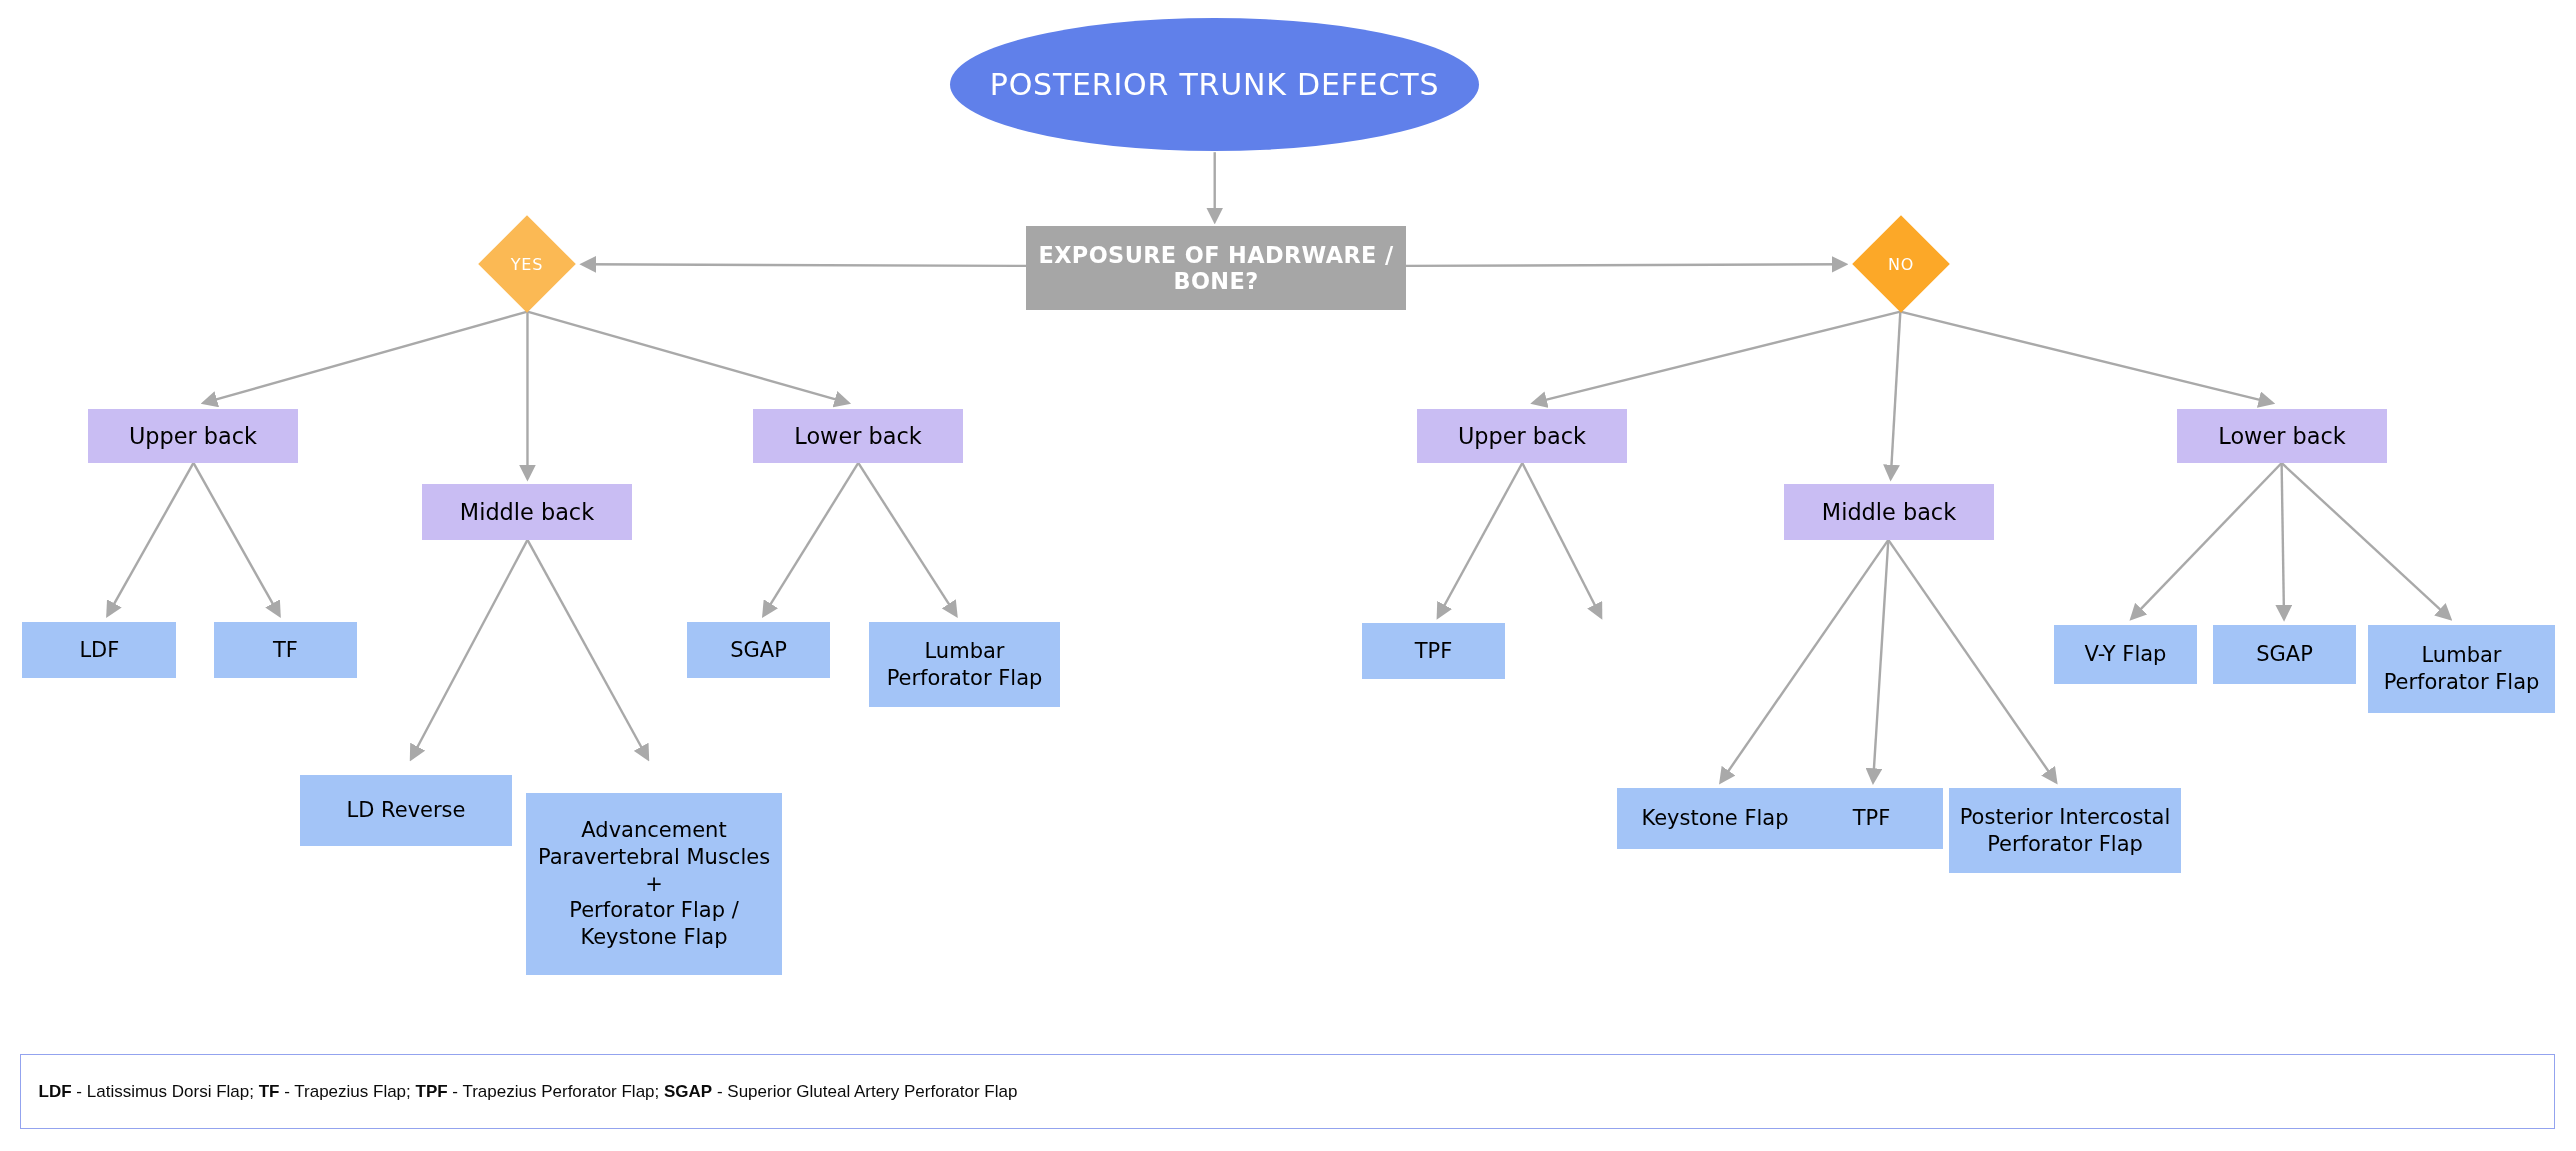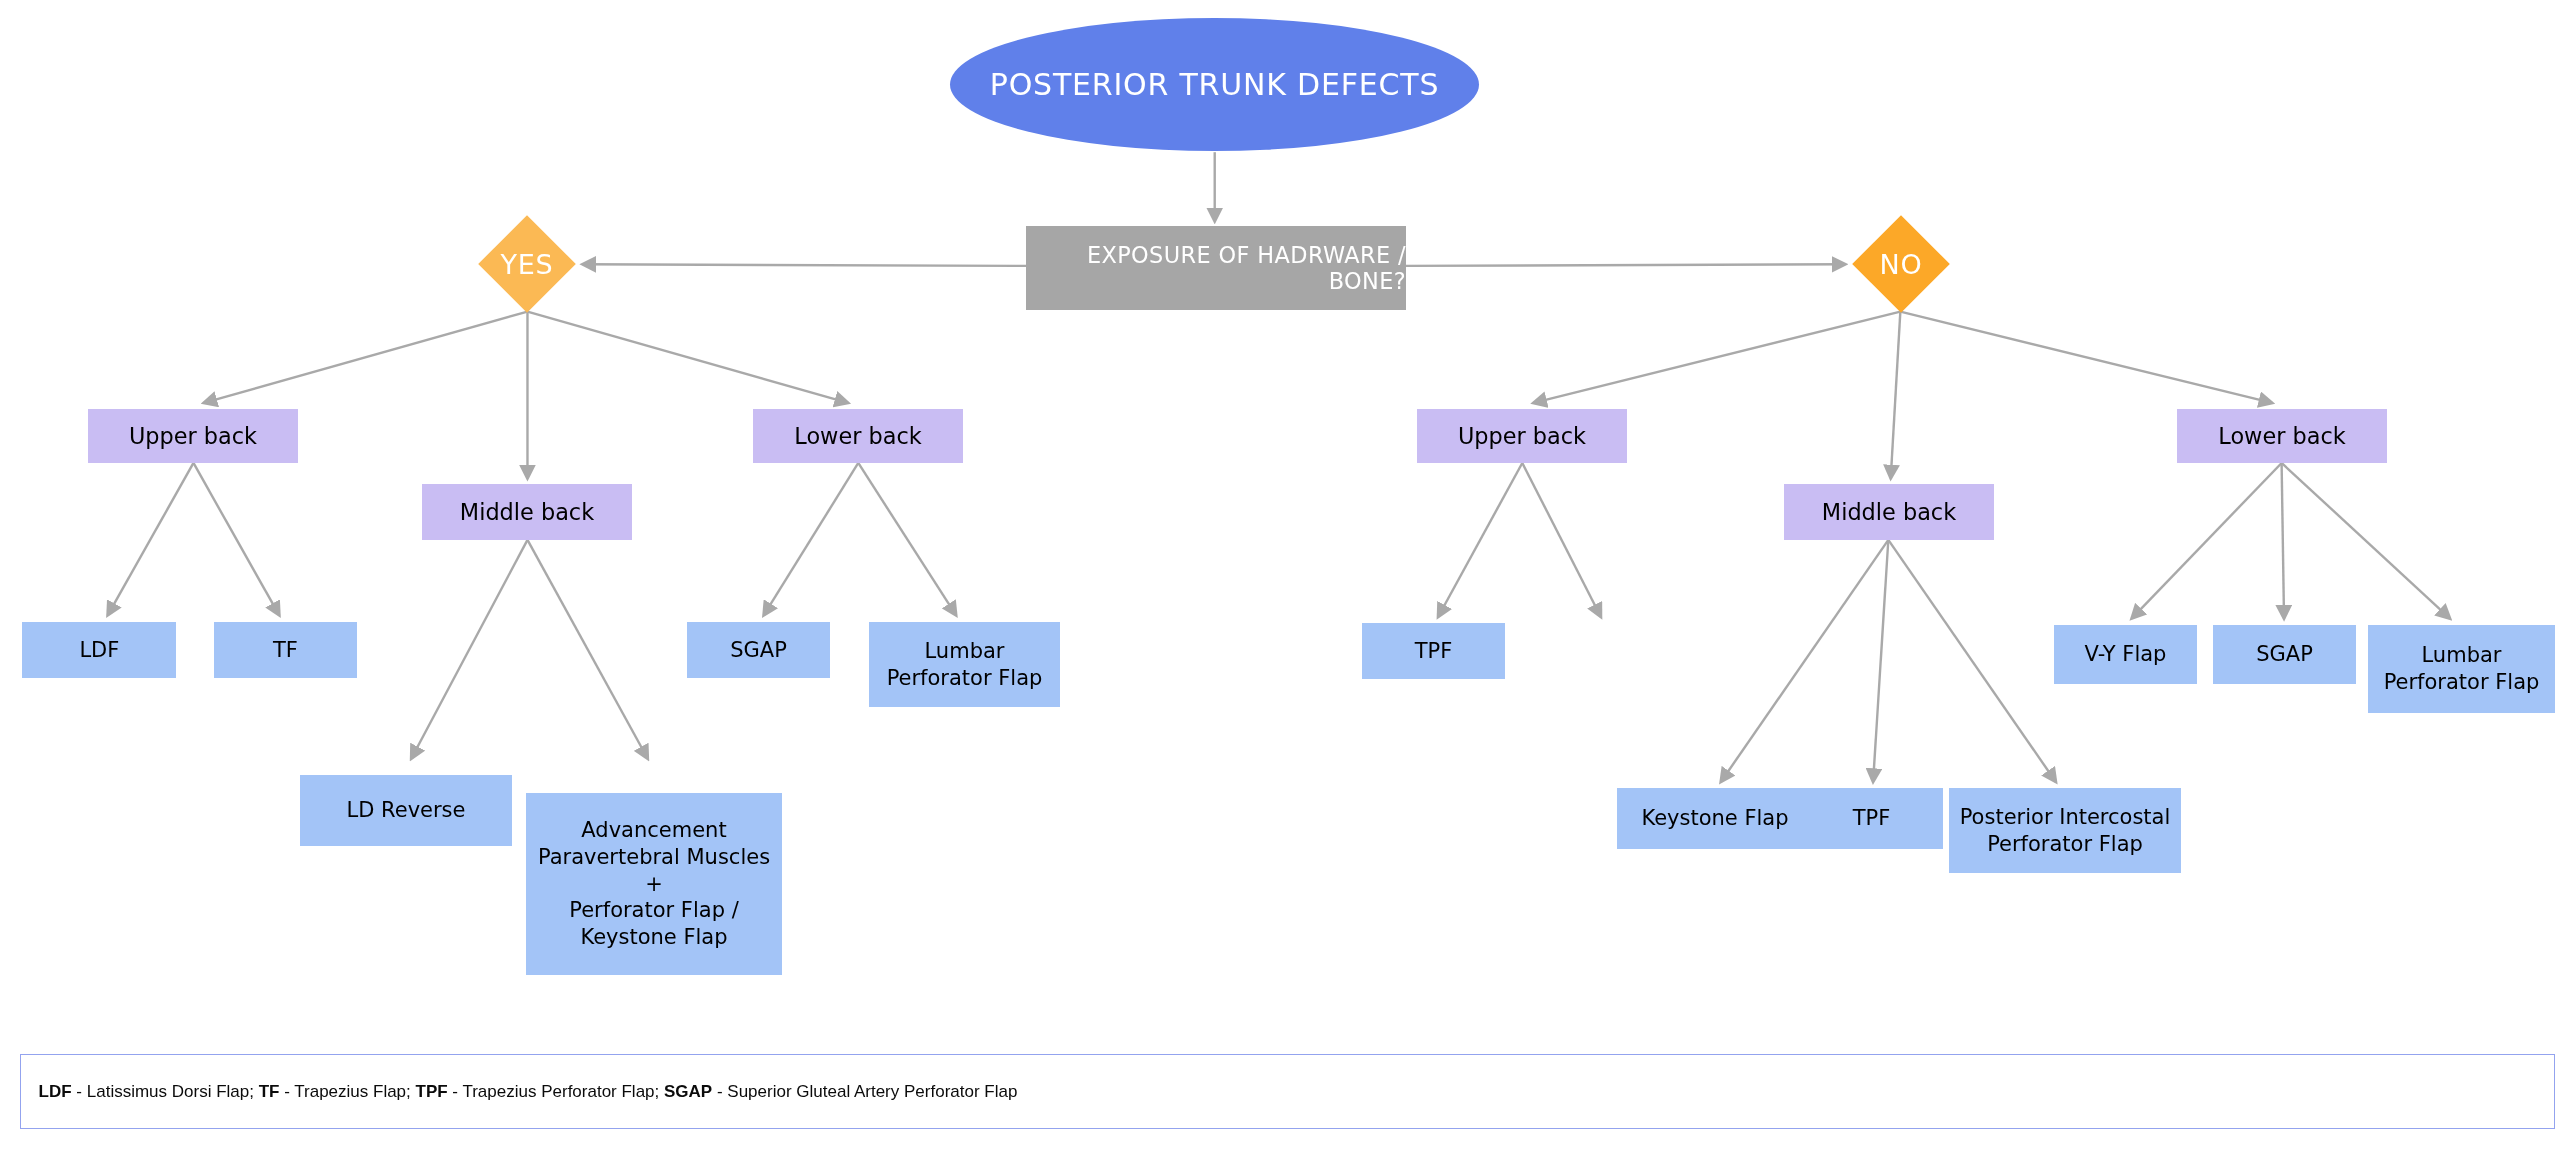--- a/index.html
+++ b/index.html
@@ -23,36 +23,35 @@
     background:#6080EA;
     border-radius:50%;
     color:#ffffff;
     font-weight:400;
     font-size:30px;
     letter-spacing:0.8px;
   }
   .decision-box{
     background:#A6A6A6;
     color:#ffffff;
-    font-weight:400;
+    font-weight:700;
     font-size:22.4px;
     letter-spacing:0.4px;
-    text-align:right;
   }
   .diamond{
     position:absolute;
     width:69px;height:69px;
     transform:translate(-50%,-50%) rotate(45deg);
   }
   .diamond-label{
     position:absolute;
     width:112px;height:32px;
     transform:translate(-50%,-50%);
     display:flex;align-items:center;justify-content:center;
-    color:#ffffff;font-size:27px;letter-spacing:0.8px;
+    color:#ffffff;font-size:16px;letter-spacing:0.8px;
   }
   .region{
     background:#C9BDF3;
     font-size:22.4px;
   }
   .leaf{
     background:#A3C4F7;
     font-size:21px;
     line-height:1.28;
     padding:3.2px 4.8px;

